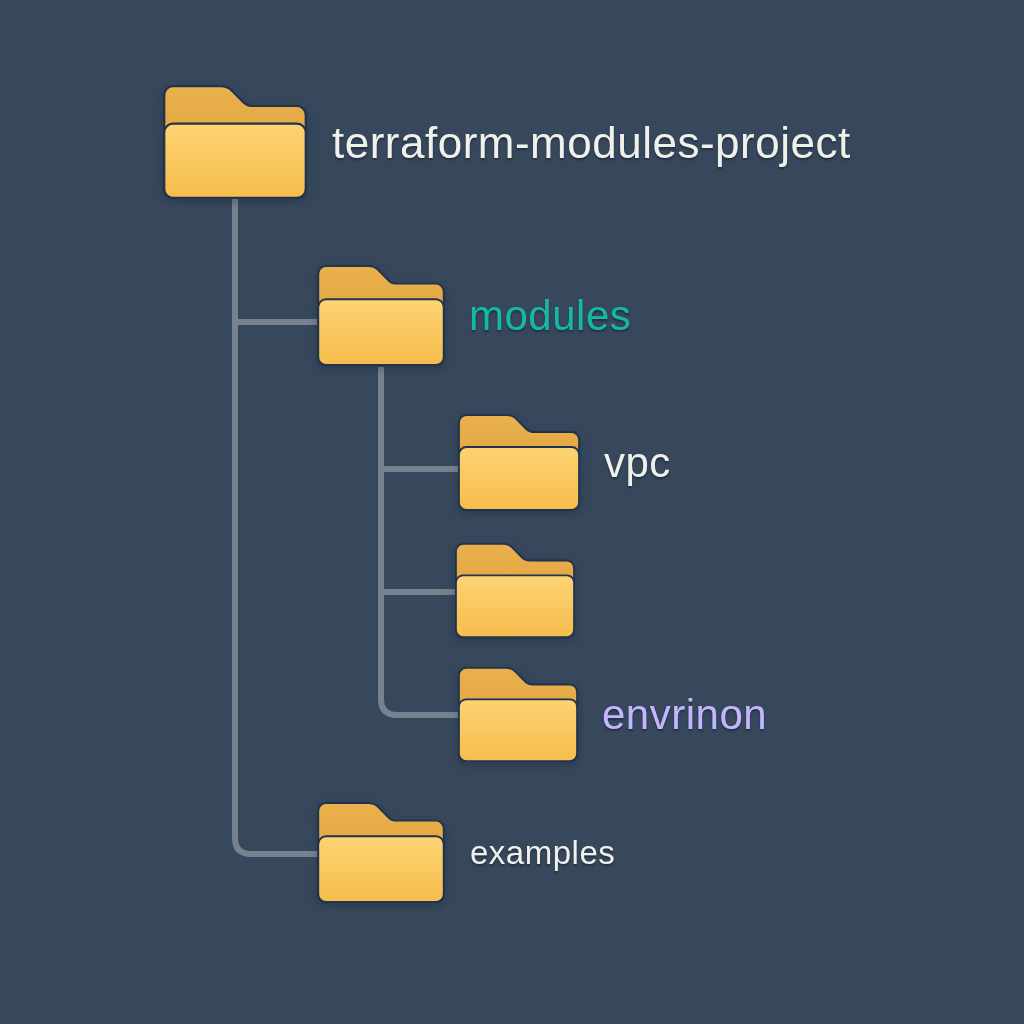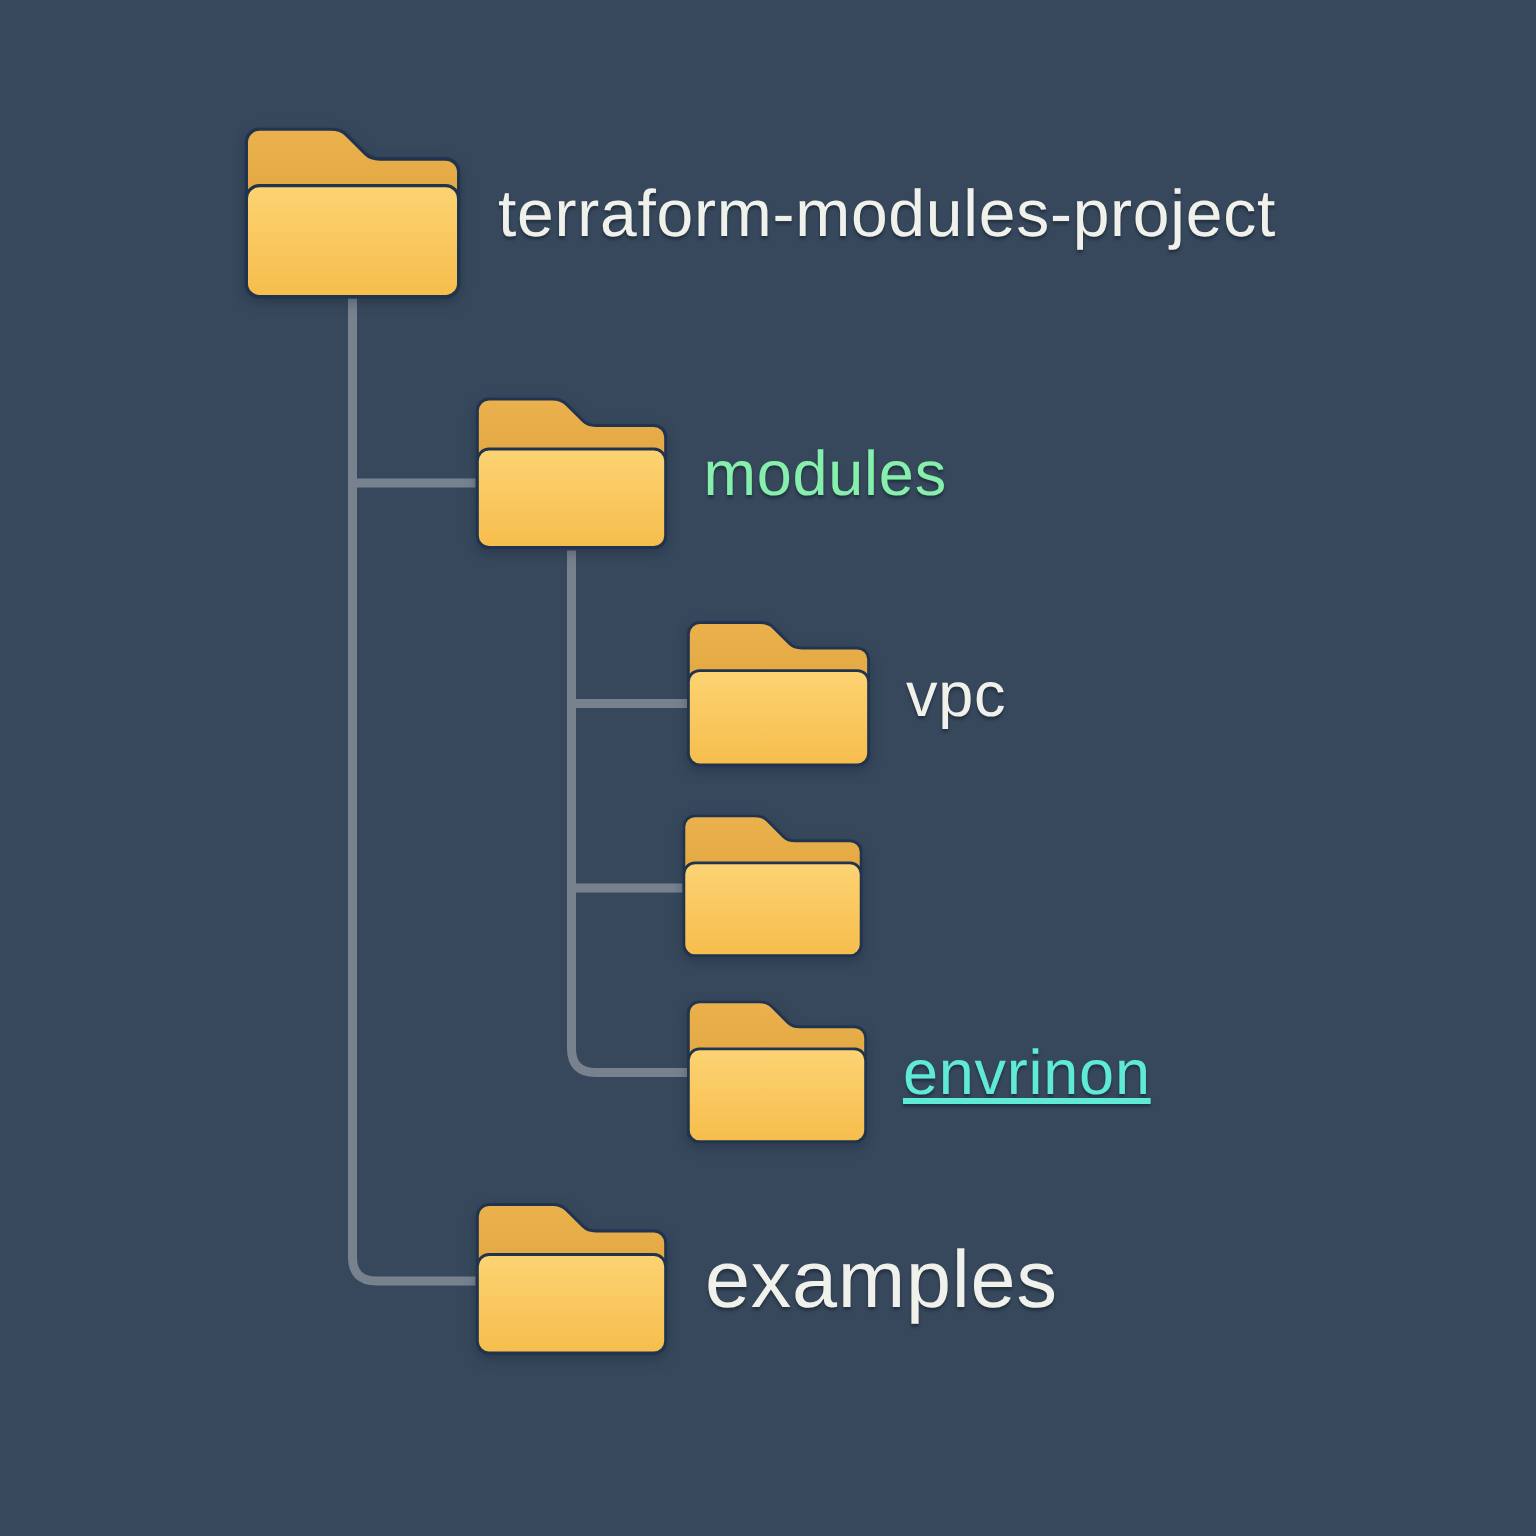--- a/index.html
+++ b/index.html
@@ -44,21 +44,21 @@
   #node-web    { left: 455px; top: 543px; }
   #node-web .folder-icon svg    { width: 120px; height: 96px; }
   #node-web .node-label         { font-size: 42px; margin-left: 20px; }
 
   #node-env    { left: 458px; top: 667px; }
   #node-env .folder-icon svg    { width: 120px; height: 96px; }
   #node-env .node-label         { font-size: 42px; margin-left: 24px; }
 
   #node-examples { left: 317px; top: 802px; }
   #node-examples .folder-icon svg { width: 128px; height: 102px; }
-  #node-examples .node-label      { font-size: 54px; margin-left: 25px; }
+  #node-examples .node-label      { font-size: 33px; margin-left: 25px; }
 </style>
 </head>
 <body style="background: rgb(55, 72, 92);">
 
 <div id="canvas">
 
   <svg id="connectors" viewBox="0 0 1024 1024" fill="none">
     <path d="M235 199 L235 838 Q235 854 251 854 L317 854" stroke-width="6" stroke="#78828F"></path>
     <path d="M235 322 L317 322" stroke-width="6" stroke="#78828F"></path>
     <path d="M381 367 L381 699 Q381 715 397 715 L458 715" stroke-width="6" stroke="#78828F"></path>
@@ -96,21 +96,21 @@
             </linearGradient>
             <linearGradient id="body1" x1="0" y1="0" x2="0" y2="1">
               <stop offset="0" stop-color="#FDD373"></stop>
               <stop offset="1" stop-color="#F6BD4C"></stop>
             </linearGradient>
           </defs>
           <path d="M9 1 H52 C56.5 1 59 2 61.5 4.5 L73 16 C75.5 18.5 78 19 81.5 19 H121 C125.4 19 129 22.6 129 27 V94 C129 98.4 125.4 102 121 102 H9 C4.6 102 1 98.4 1 94 V9 C1 4.6 4.6 1 9 1 Z" fill="url(#tab1)" stroke="#20334F" stroke-width="2"></path>
           <rect x="1" y="35" width="128" height="67" rx="8" fill="url(#body1)" stroke="#20334F" stroke-width="2"></rect>
         </svg>
       </span>
-    <span class="node-label" style="color: #86efac;">modules</span>
+    <span class="node-label" style="color: #14b8a6;">modules</span>
   </div>
 
   <div class="node" id="node-vpc">
     <span class="folder-icon">
         <svg viewBox="0 0 130 104" xmlns="http://www.w3.org/2000/svg">
           <defs>
             <linearGradient id="tab2" x1="0" y1="0" x2="0" y2="1">
               <stop offset="0" stop-color="#EAB14D"></stop>
               <stop offset="1" stop-color="#D99B32"></stop>
             </linearGradient>
@@ -155,21 +155,21 @@
             </linearGradient>
             <linearGradient id="body4" x1="0" y1="0" x2="0" y2="1">
               <stop offset="0" stop-color="#FDD373"></stop>
               <stop offset="1" stop-color="#F6BD4C"></stop>
             </linearGradient>
           </defs>
           <path d="M9 1 H52 C56.5 1 59 2 61.5 4.5 L73 16 C75.5 18.5 78 19 81.5 19 H121 C125.4 19 129 22.6 129 27 V94 C129 98.4 125.4 102 121 102 H9 C4.6 102 1 98.4 1 94 V9 C1 4.6 4.6 1 9 1 Z" fill="url(#tab4)" stroke="#20334F" stroke-width="2"></path>
           <rect x="1" y="35" width="128" height="67" rx="8" fill="url(#body4)" stroke="#20334F" stroke-width="2"></rect>
         </svg>
       </span>
-    <span class="node-label" style="color: #5eead4; text-decoration: underline;">envrinon</span>
+    <span class="node-label" style="color: #c4b5fd;">envrinon</span>
   </div>
 
   <div class="node" id="node-examples">
     <span class="folder-icon">
         <svg viewBox="0 0 130 104" xmlns="http://www.w3.org/2000/svg">
           <defs>
             <linearGradient id="tab5" x1="0" y1="0" x2="0" y2="1">
               <stop offset="0" stop-color="#EAB14D"></stop>
               <stop offset="1" stop-color="#D99B32"></stop>
             </linearGradient>

